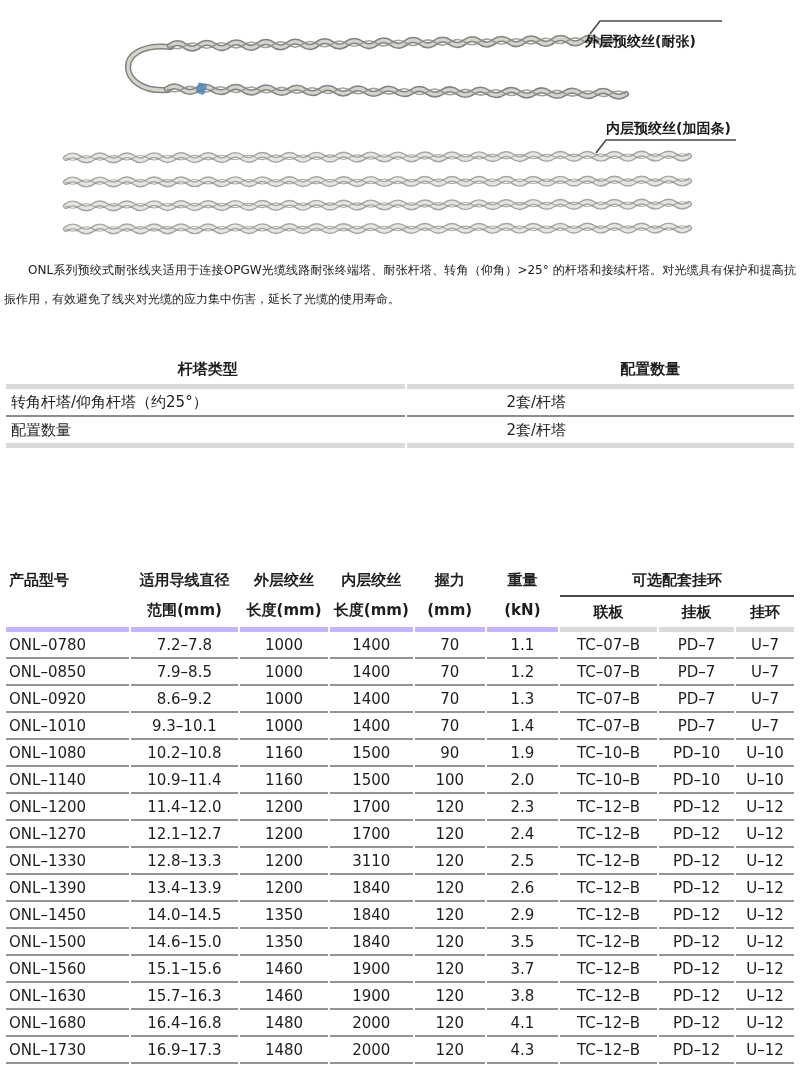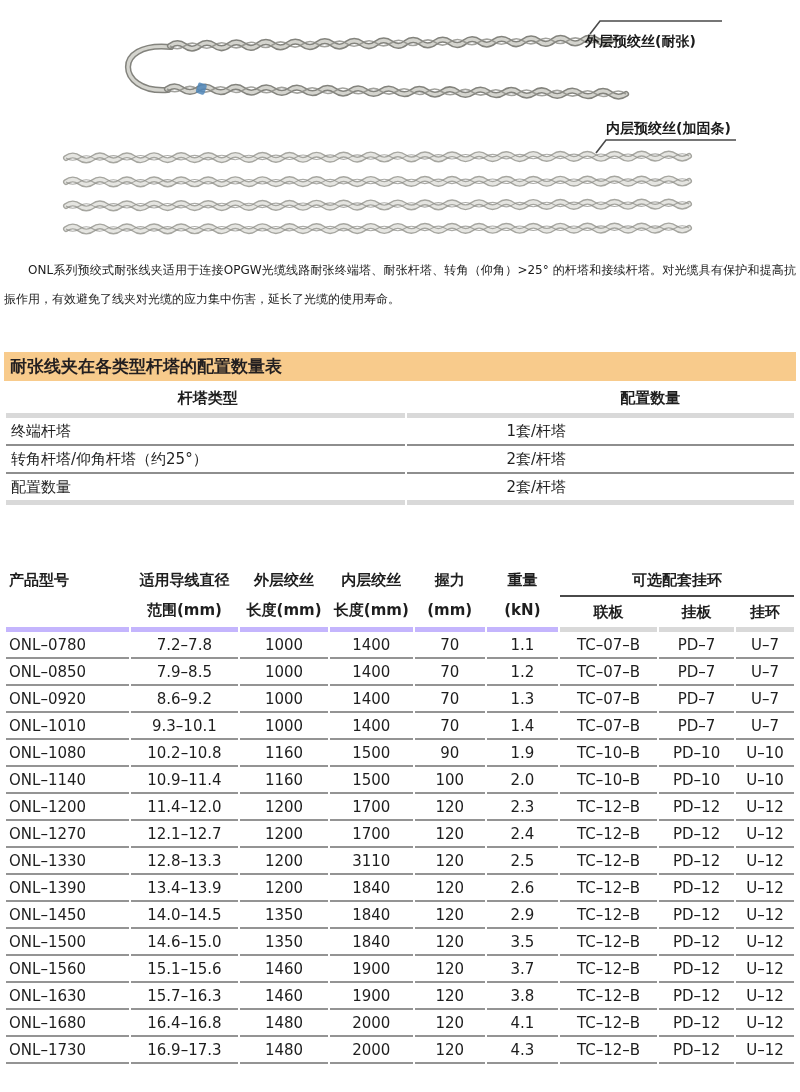--- a/index.html
+++ b/index.html
@@ -82,37 +82,32 @@
       <path class="rod-shade" d="M66,229 Q72.8,233.5 79.5,229.0 Q86.3,224.5 93.1,229.0 Q99.9,233.5 106.6,228.9 Q113.4,224.5 120.2,228.9 Q126.9,233.4 133.7,228.9 Q140.5,224.4 147.3,228.9 Q154.0,233.4 160.8,228.8 Q167.6,224.4 174.3,228.8 Q181.1,233.3 187.9,228.8 Q194.7,224.3 201.4,228.8 Q208.2,233.3 215.0,228.8 Q221.8,224.3 228.5,228.7 Q235.3,233.2 242.1,228.7 Q248.8,224.2 255.6,228.7 Q262.4,233.2 269.2,228.7 Q275.9,224.2 282.7,228.7 Q289.5,233.2 296.2,228.6 Q303.0,224.2 309.8,228.6 Q316.6,233.1 323.3,228.6 Q330.1,224.1 336.9,228.6 Q343.6,233.1 350.4,228.5 Q357.2,224.1 364.0,228.5 Q370.7,233.0 377.5,228.5 Q384.3,224.0 391.0,228.5 Q397.8,233.0 404.6,228.5 Q411.4,224.0 418.1,228.4 Q424.9,232.9 431.7,228.4 Q438.4,223.9 445.2,228.4 Q452.0,232.9 458.8,228.4 Q465.5,223.9 472.3,228.3 Q479.1,232.8 485.8,228.3 Q492.6,223.8 499.4,228.3 Q506.2,232.8 512.9,228.3 Q519.7,223.8 526.5,228.3 Q533.3,232.8 540.0,228.2 Q546.8,223.8 553.6,228.2 Q560.3,232.7 567.1,228.2 Q573.9,223.7 580.7,228.2 Q587.4,232.7 594.2,228.2 Q601.0,223.7 607.7,228.1 Q614.5,232.6 621.3,228.1 Q628.1,223.6 634.8,228.1 Q641.6,232.6 648.4,228.1 Q655.1,223.6 661.9,228.0 Q668.7,232.5 675.5,228.0 Q682.2,223.5 689.0,228.0"></path>
     </g>
   </svg>
 
   <div class="photo-label label-outer">外层预绞丝(耐张)</div>
   <div class="photo-label label-inner">内层预绞丝(加固条)</div>
 
   <div class="intro">ONL系列预绞式耐张线夹适用于连接OPGW光缆线路耐张终端塔、耐张杆塔、转角（仰角）&gt;25° 的杆塔和接续杆塔。对光缆具有保护和提高抗振作用，有效避免了线夹对光缆的应力集中伤害，延长了光缆的使用寿命。</div>
 
   <div class="tbl-wrap wrap-config">
-    <div class="bar">耐张线夹在各类型杆塔的配置数量表</div>
     <table class="t-config">
       <colgroup>
           <col style="width:50.7%">
           <col style="width:49.3%">
         </colgroup>
       <thead>
         <tr>
           <th class="c1">杆塔类型</th>
           <th class="c2">配置数量</th>
         </tr>
       </thead>
       <tbody>
-          <tr>
-            <td class="c1">终端杆塔</td>
-            <td class="c2">1套/杆塔</td>
-          </tr>
           <tr>
             <td class="c1">转角杆塔/仰角杆塔（约25°）</td>
             <td class="c2">2套/杆塔</td>
           </tr>
           <tr>
             <td class="c1">配置数量</td>
             <td class="c2">2套/杆塔</td>
           </tr>
         </tbody>
     </table>

